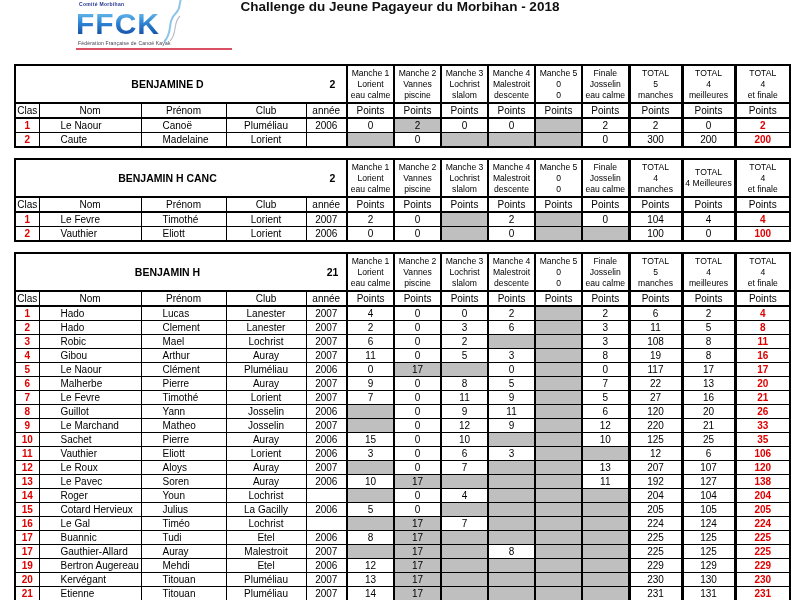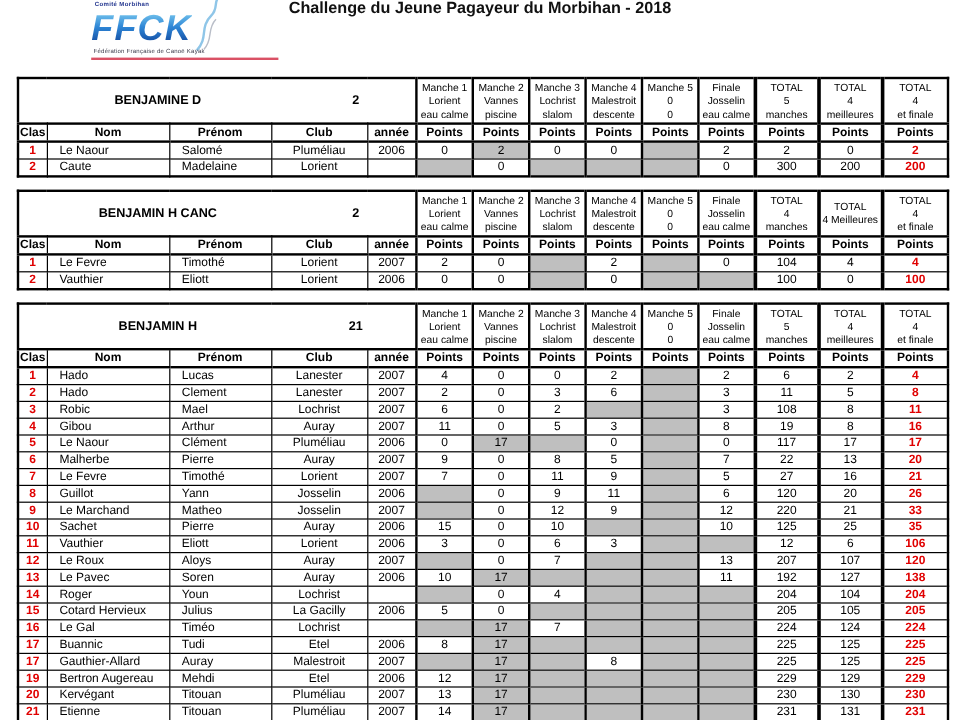--- a/index.html
+++ b/index.html
@@ -8,45 +8,45 @@
     font-family:"Liberation Sans", sans-serif;color:#000;position:relative;
   }
   .page{position:absolute;inset:0;}
   
   .page-title{position:absolute;top:-3px;left:0;width:800px;text-align:center;
     font-weight:bold;font-size:13.5px;line-height:19px;color:#111;}
   .logo{position:absolute;left:76px;top:1px;width:162px;height:50px;}
   .logo-top{font-size:5px;font-weight:bold;color:#23368f;margin-left:3px;letter-spacing:.3px;}
   .logo-main-row{display:flex;align-items:flex-end;height:32px;}
   .ffck{
-    font-size:30px;font-weight:bold;font-style:italic;letter-spacing:1px;line-height:30px;
+    font-size:30px;font-weight:bold;letter-spacing:1px;line-height:30px;
     background:linear-gradient(180deg,#7ecdf0 0%,#2e86d6 45%,#0e3f96 100%);
     -webkit-background-clip:text;background-clip:text;color:transparent;
   }
   .swoosh{margin-left:-2px;margin-bottom:-4px;}
   .logo-bottom{font-size:5px;color:#3a3a4a;margin-top:1px;margin-left:2px;letter-spacing:.2px;}
   .logo-underline{height:2px;background:#d4324a;width:156px;margin-top:2px;opacity:.85;}
   
   .sheet{position:absolute;left:14px;top:64px;width:775px;}
   table{border-collapse:collapse;table-layout:fixed;width:775px;margin-bottom:10px;
     font-size:10px;background:#fff;border:2px solid #000;}
   th,td{border:1px solid #000;padding:0;text-align:center;font-weight:normal;
     overflow:hidden;white-space:nowrap;height:13px;line-height:13px;}
   tr.hdr1 th, tr.hdr1 td{height:36px;}
   .title-cell{border-bottom:2px solid #000;}
   .title-flex{display:flex;align-items:center;width:100%;}
-  .cat{flex:0 0 70%;font-weight:bold;font-size:10.5px;}
+  .cat{flex:0 0 70%;font-weight:bold;font-size:10.5px;padding-left:36px;}
   .cnt{flex:0 0 30%;text-align:center;font-weight:bold;font-size:10.5px;}
   .event-h{font-size:8.6px;line-height:11px;vertical-align:middle;margin-top:48px;}
   .event-h div{height:11px;overflow:hidden;}
   .event-h, .points-h, td.pt{border-left:2px solid #000;}
   .tot{border-left-width:3px !important;}
-  .points-h, .info-h{border-top:2px solid #000;border-bottom:2px solid #000;font-weight:bold;}
+  .points-h, .info-h{border-top:2px solid #000;border-bottom:2px solid #000;}
   td.clas{color:#e00000;font-weight:bold;}
-  td.nom, td.prenom{text-align:left;padding-left:10px;}
+  td.nom, td.prenom{text-align:left;padding-left:21px;}
   td.final-col{color:#e00000;font-weight:bold;}
   td.gray{background:#bfbfbf;}
 </style>
 </head>
 <body>
 
 <div class="page">
 
   <div class="logo">
     <div class="logo-top">Comité Morbihan</div>
@@ -149,21 +149,21 @@
             <th class="points-h">Points</th>
             <th class="points-h">Points</th>
             <th class="points-h">Points</th>
             <th class="points-h tot">Points</th>
             <th class="points-h tot">Points</th>
             <th class="points-h tot">Points</th>
           </tr>
           <tr>
             <td class="clas">1</td>
             <td class="nom">Le Naour</td>
-            <td class="prenom">Salomé</td>
+            <td class="prenom">Canoë</td>
             <td class="club">Pluméliau</td>
             <td class="annee">2006</td>
             <td class="pt">0</td>
             <td class="pt gray">2</td>
             <td class="pt">0</td>
             <td class="pt">0</td>
             <td class="pt gray"></td>
             <td class="pt">2</td>
             <td class="pt tot">2</td>
             <td class="pt tot">0</td>

